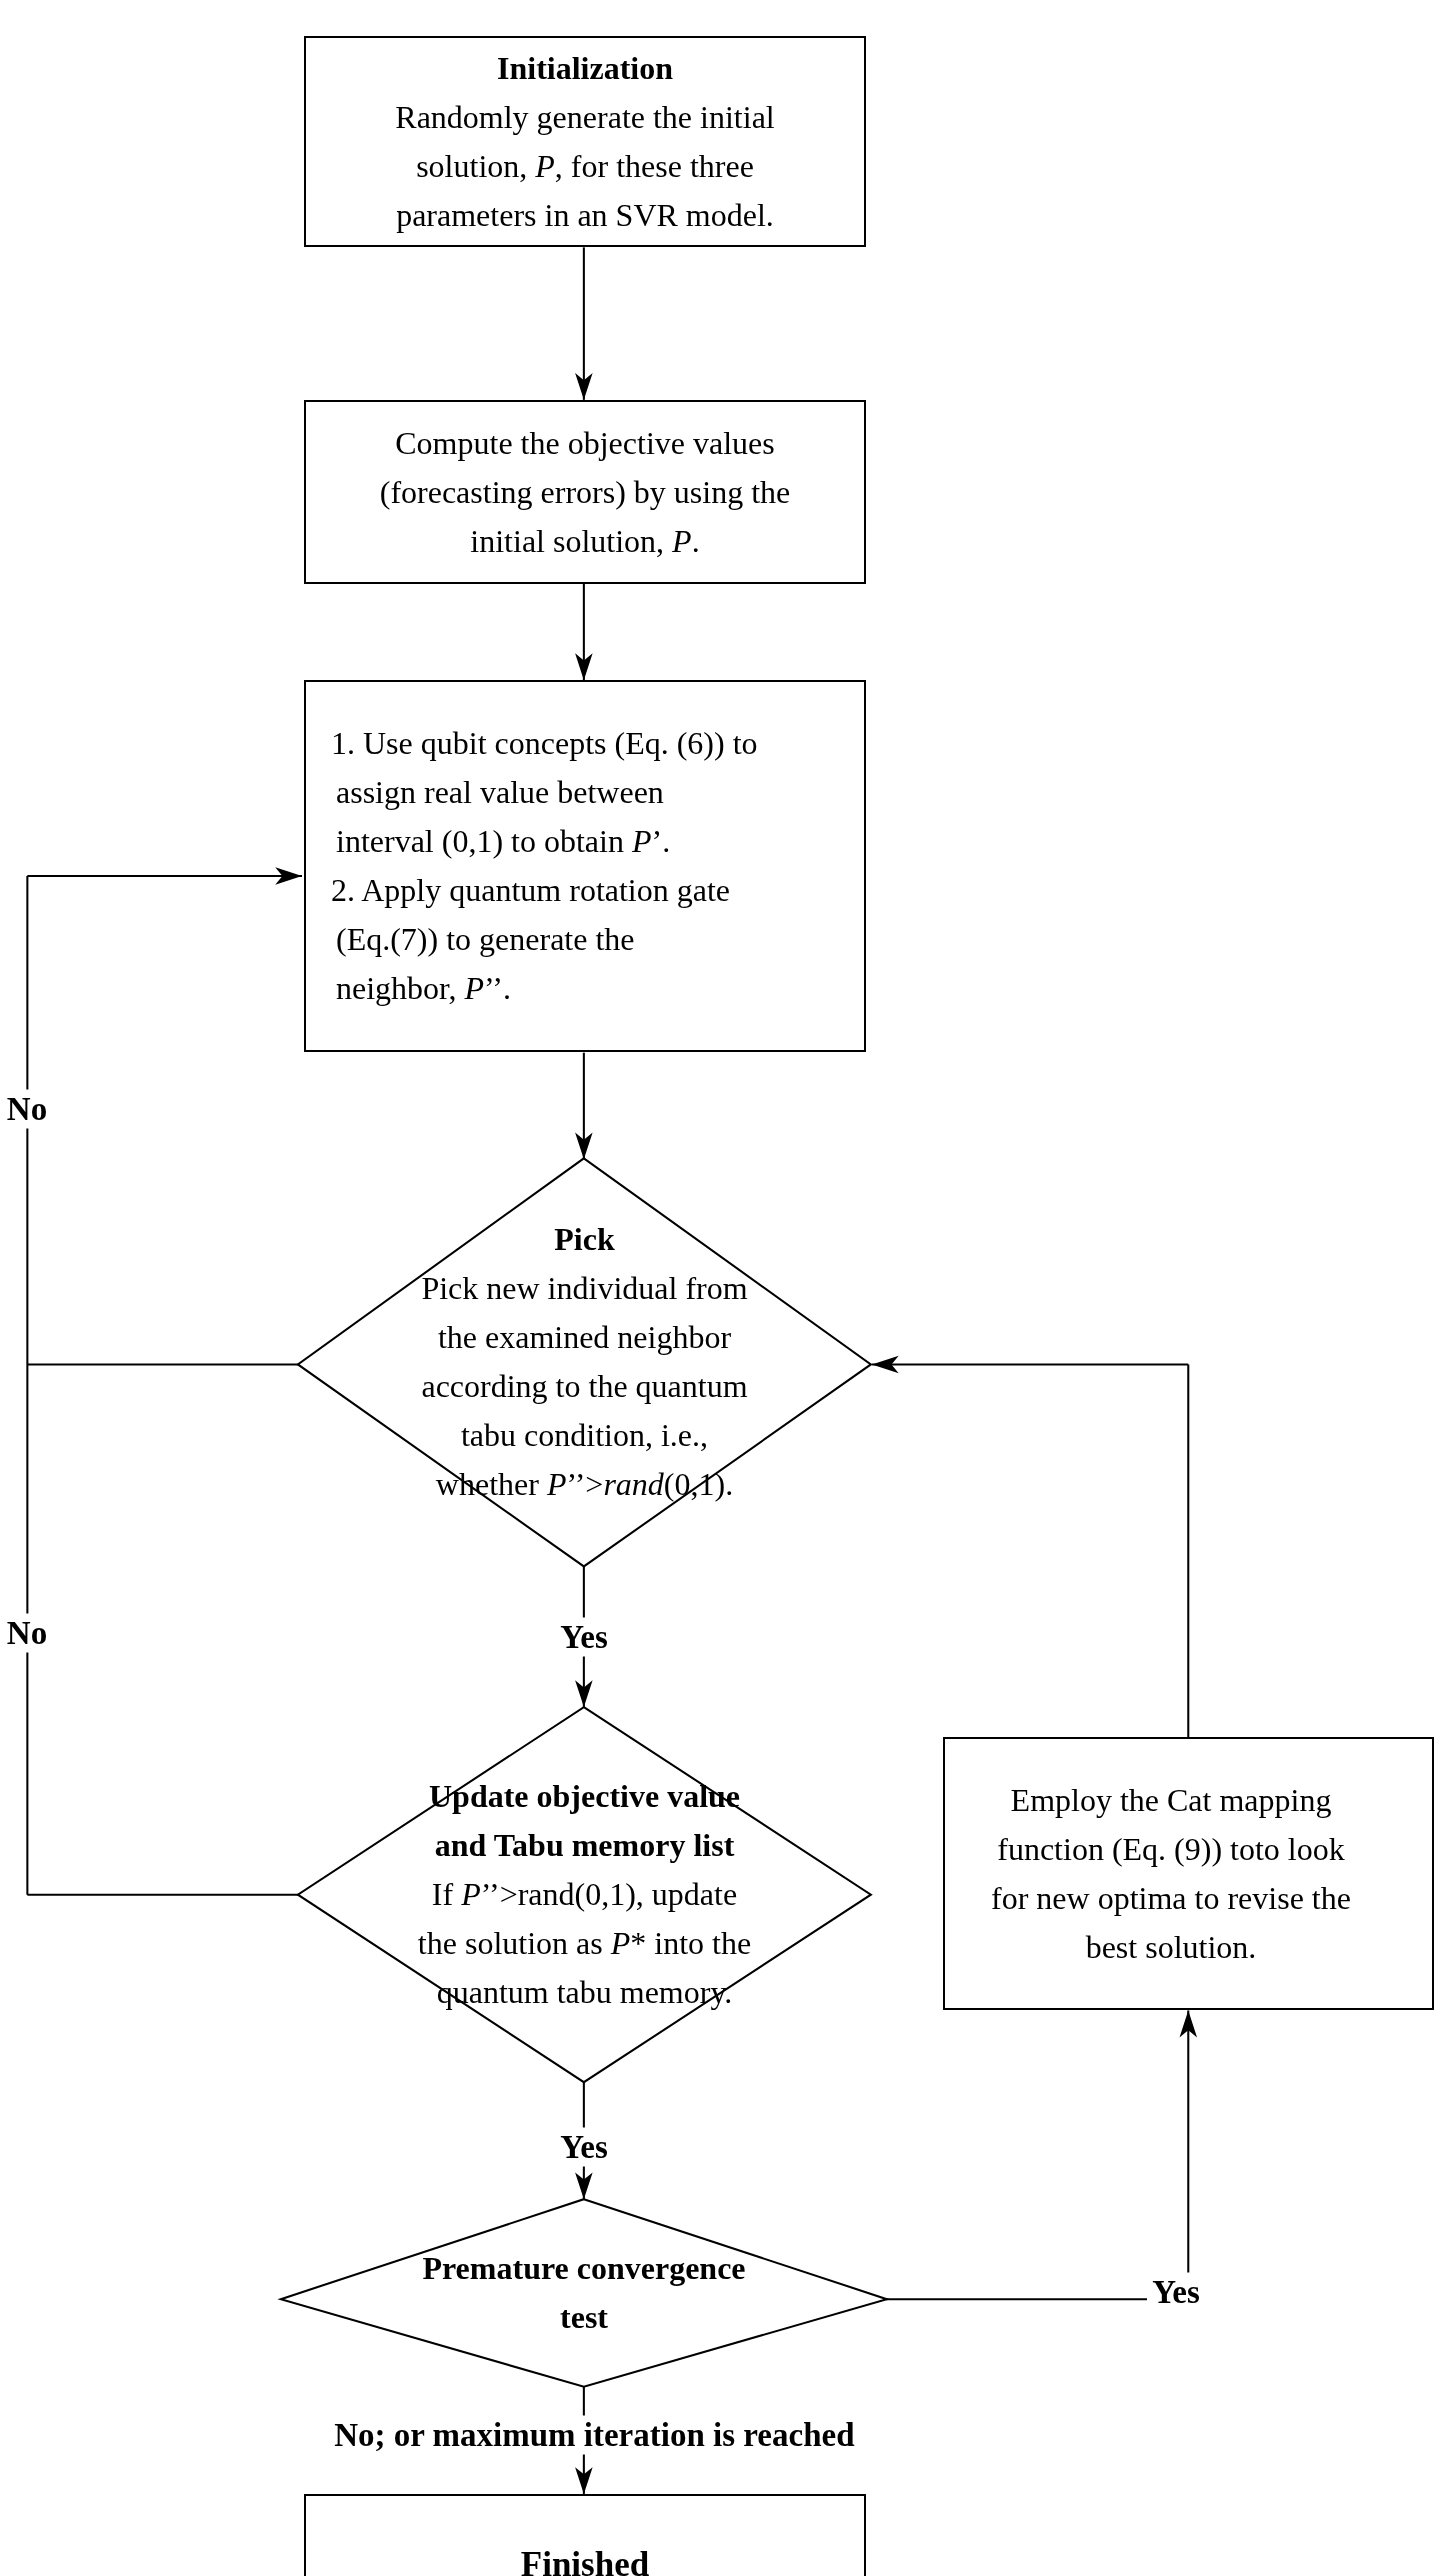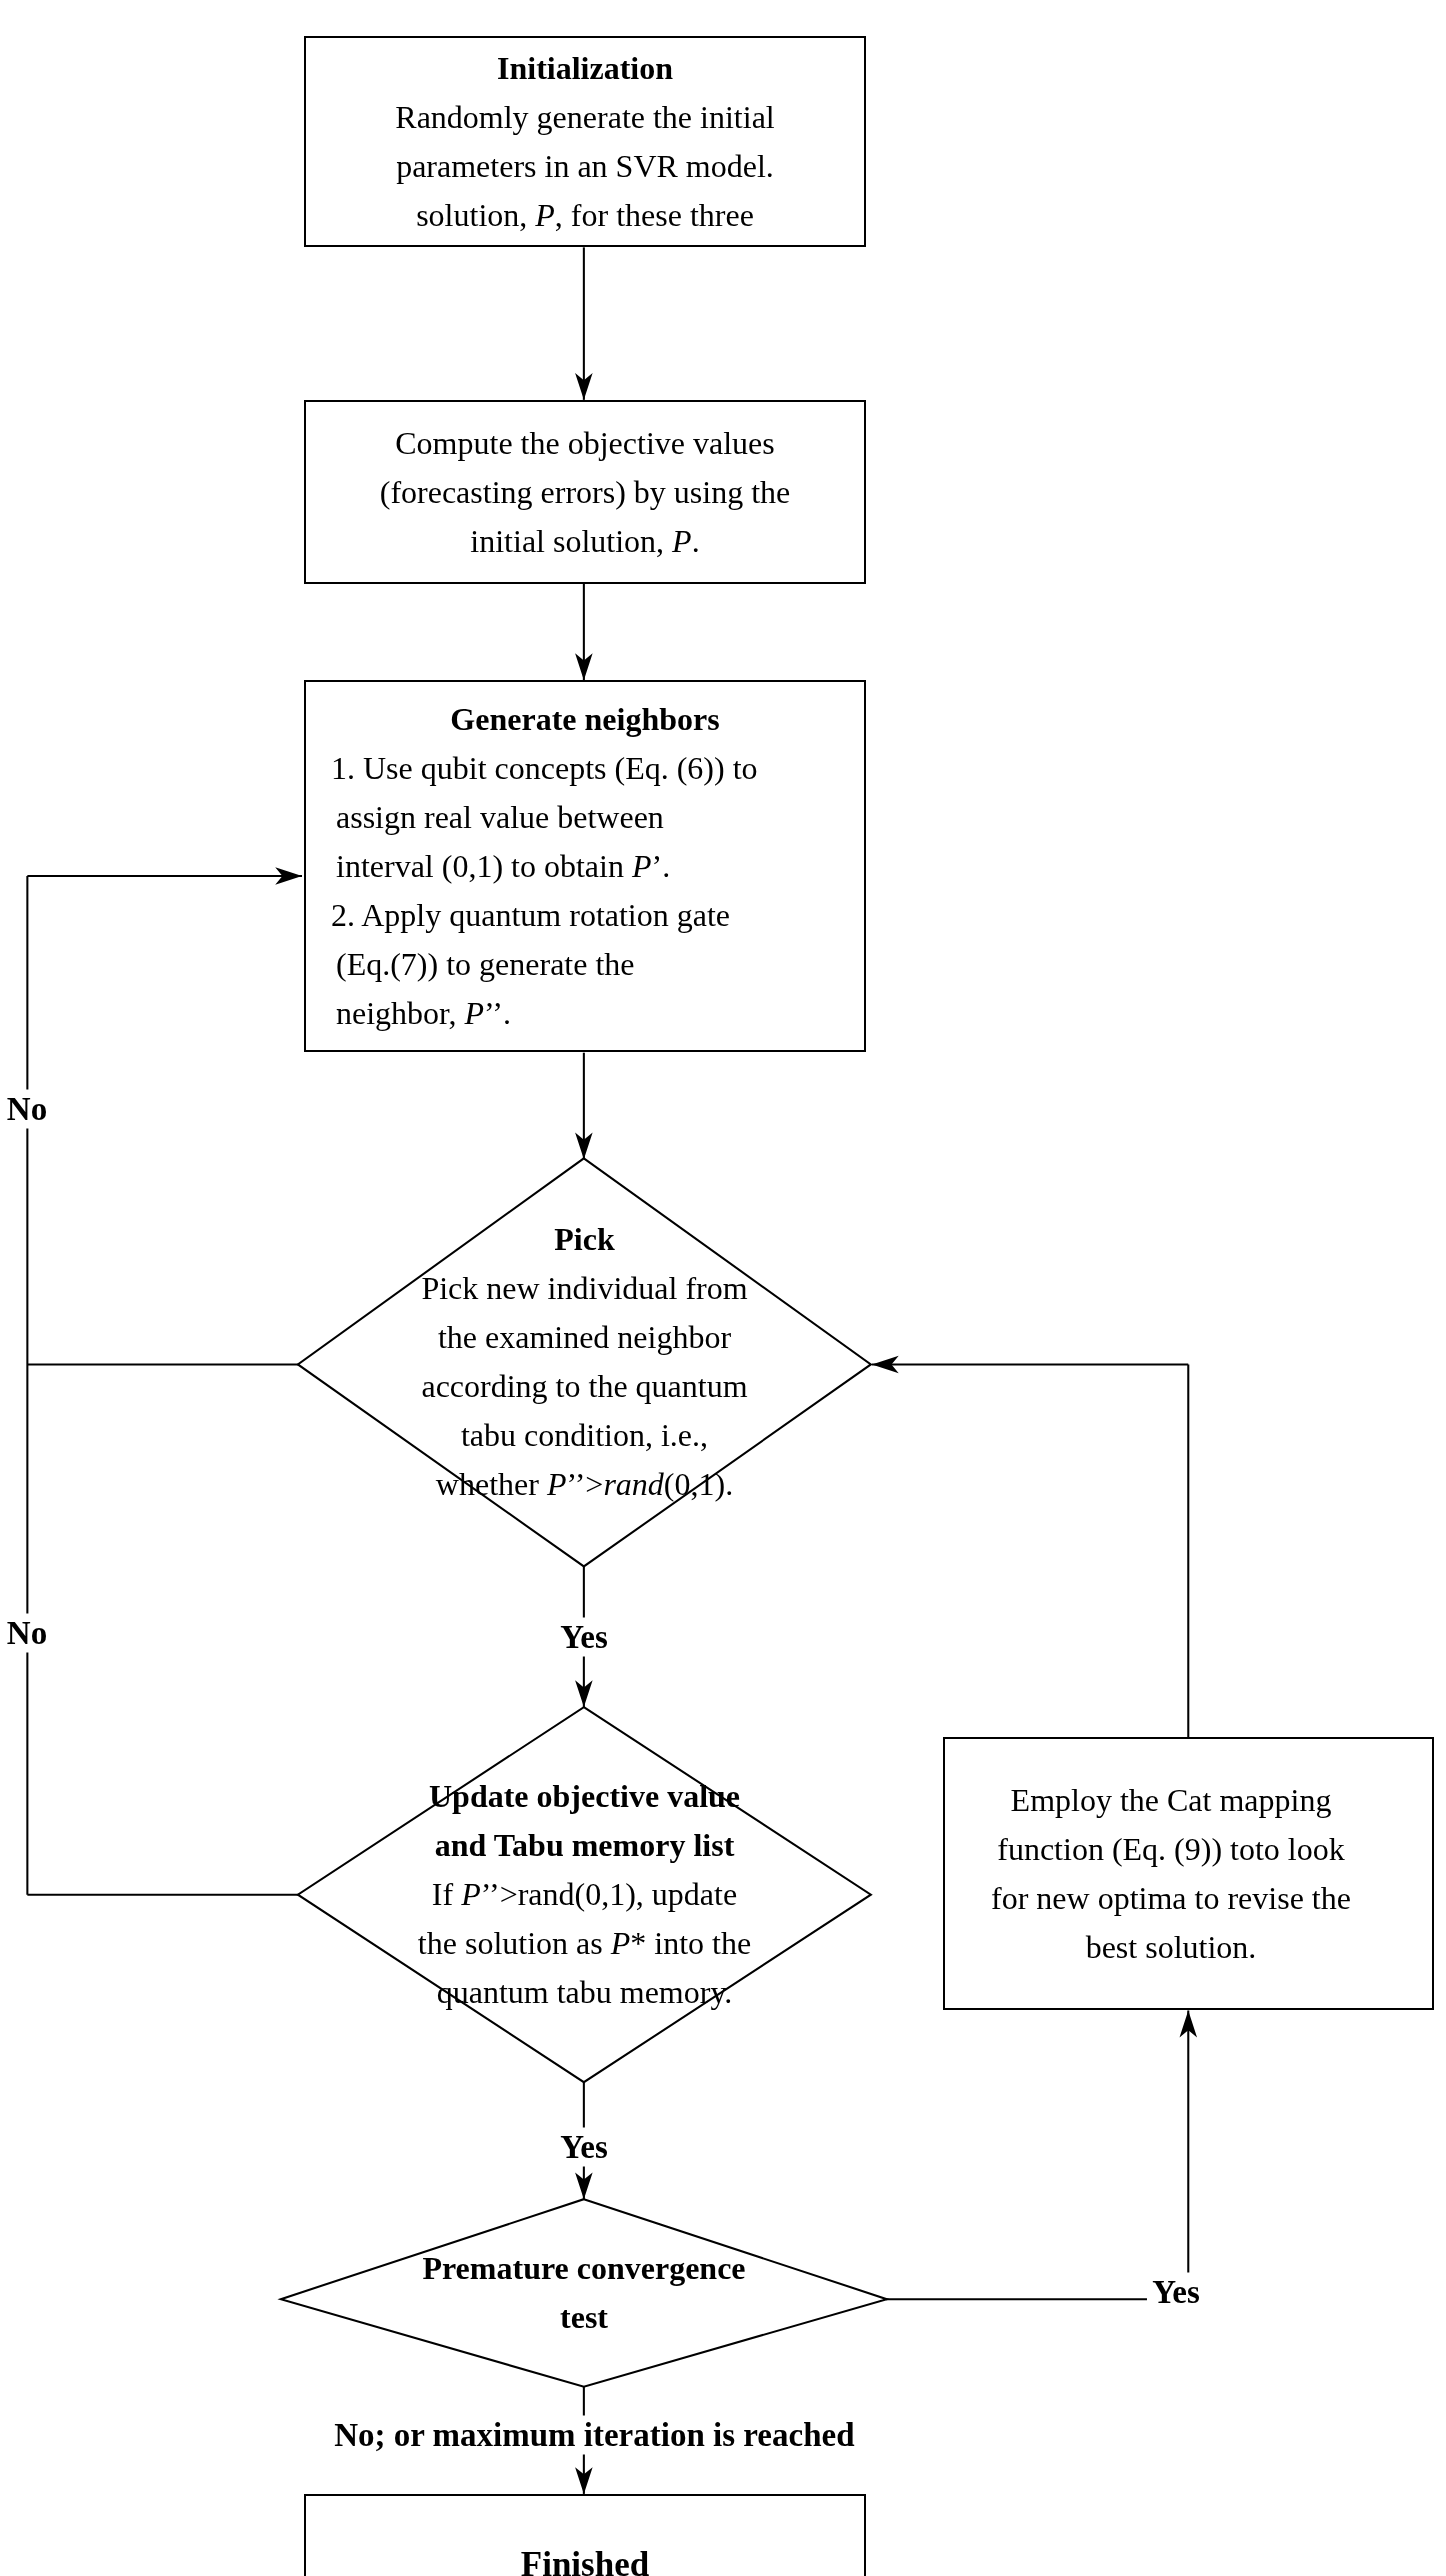--- a/index.html
+++ b/index.html
@@ -90,32 +90,31 @@
 
   <div class="node-box" style="left:304px; top:36px; width:562px; height:211px;"></div>
   <div class="node-box" style="left:304px; top:400px; width:562px; height:184px;"></div>
   <div class="node-box" style="left:304px; top:680px; width:562px; height:372px;"></div>
   <div class="node-box" style="left:943px; top:1737px; width:491px; height:273px;"></div>
   <div class="node-box" style="left:304px; top:2494px; width:562px; height:141px;"></div>
 
   <div class="textblock vcenter" style="left:304px; top:36px; width:562px; height:211px;">
     <div class="line title">Initialization</div>
     <div class="line">Randomly generate the initial</div>
+    <div class="line">solution, <i>P</i>, for these three</div>
     <div class="line">parameters in an SVR model.</div>
-    <div class="line">solution, <i>P</i>, for these three</div>
   </div>
 
   <div class="textblock vcenter" style="left:304px; top:400px; width:562px; height:184px;">
     <div class="line">Compute the objective values</div>
     <div class="line">(forecasting errors) by using the</div>
     <div class="line">initial solution, <i>P</i>.</div>
   </div>
 
   <div class="textblock vcenter listblock" style="left:304px; top:680px; width:562px; height:372px;">
-    <div class="line title" style="text-align:center;">Generate neighbors</div>
     <div class="line num">1. Use qubit concepts (Eq. (6)) to</div>
     <div class="line cont">assign real value between</div>
     <div class="line cont">interval (0,1) to obtain <i>P</i>’.</div>
     <div class="line num">2. Apply quantum rotation gate</div>
     <div class="line cont">(Eq.(7)) to generate the</div>
     <div class="line cont">neighbor, <i>P</i>’’.</div>
   </div>
 
   <div class="textblock vcenter" style="left:298px; top:1158px; width:573px; height:408px;">
     <div class="line title">Pick</div>

